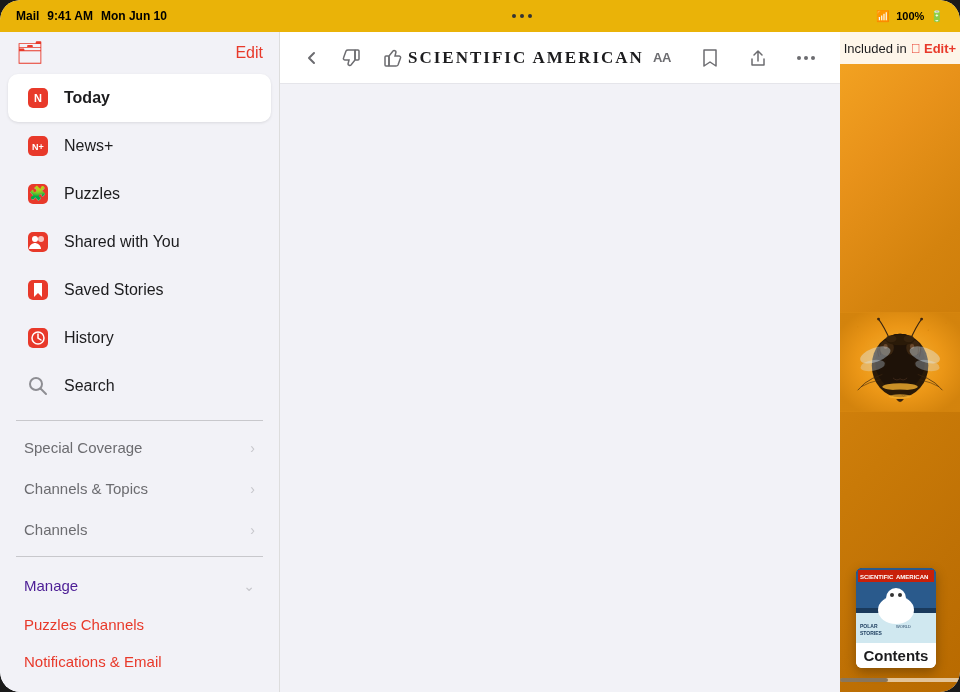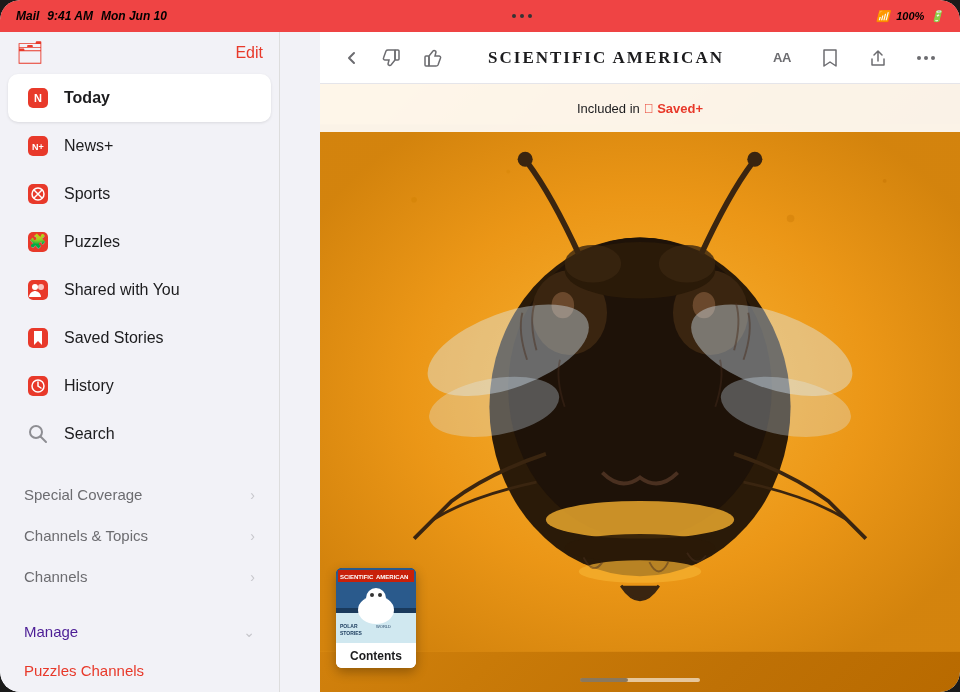--- a/index.html
+++ b/index.html
@@ -16,29 +16,28 @@
       height: 692px;
       background: #f2f2f7;
       border-radius: 20px;
       overflow: hidden;
       display: flex;
       flex-direction: column;
     }
     
     .status-bar {
       height: 32px;
-      background: #ef4444;
+      background: #eab308;
       display: flex;
       align-items: center;
       justify-content: space-between;
       padding: 0 16px;
       font-size: 12px;
       font-weight: 600;
       flex-shrink: 0;
-      font-style: italic;
     }
     .status-left { display: flex; gap: 8px; align-items: center; }
     .status-center { display: flex; gap: 4px; align-items: center; }
     .status-right { display: flex; gap: 6px; align-items: center; font-size: 11px; }
     .dot { width: 4px; height: 4px; background: #333; border-radius: 50%; }
 
     
     .main-layout {
       display: flex;
       flex: 1;
@@ -156,23 +155,21 @@
       font-size: 15px;
       color: #e8392a;
       cursor: pointer;
       font-weight: 400;
     }
 
     
     .content-area {
       flex: 1;
       display: flex;
-      flex-direction: column;
       overflow: hidden;
-      margin-left: 40px;
     }
 
     
     .article-header {
       height: 52px;
       background: white;
       display: flex;
       align-items: center;
       justify-content: space-between;
       padding: 0 16px;
@@ -236,21 +233,21 @@
       bottom: 0;
       display: flex;
       align-items: center;
       justify-content: center;
     }
     .news-plus-banner {
       position: absolute;
       top: 0;
       left: 0;
       right: 0;
-      height: 48px;
+      height: 32px;
       background: rgba(255,255,255,0.9);
       display: flex;
       align-items: center;
       justify-content: center;
       font-size: 13px;
       color: #1c1c1e;
       gap: 4px;
       z-index: 10;
     }
     .news-plus-text { color: #1c1c1e; font-size: 13px; }
@@ -273,21 +270,21 @@
       width: 100%;
       height: 75%;
       background: linear-gradient(180deg, #2a5a8c 0%, #1a3a5c 50%, #0d2035 100%);
       position: relative;
       display: flex;
       align-items: center;
       justify-content: center;
       overflow: hidden;
     }
     .thumbnail-label {
-      font-size: 12px;
+      font-size: 15px;
       font-weight: 600;
       text-align: right;
       padding: 3px;
       color: #1c1c1e;
       background: white;
       height: 25%;
       display: flex;
       align-items: center;
       justify-content: center;
     }
@@ -360,30 +357,20 @@
         <div class="nav-item">
           <div class="nav-icon">
             <svg width="24" height="24" viewBox="0 0 24 24" fill="none">
               <rect x="2" y="2" width="20" height="20" rx="5" fill="#e8392a"></rect>
               <text x="12" y="16" text-anchor="middle" fill="white" font-size="9" font-weight="bold" font-family="sans-serif">N+</text>
             </svg>
           </div>
           <span class="nav-label">News+</span>
         </div>
 
-        <div class="nav-item">
-          <div class="nav-icon">
-            <svg width="24" height="24" viewBox="0 0 24 24" fill="none">
-              <rect x="2" y="2" width="20" height="20" rx="5" fill="#e8392a"></rect>
-              <circle cx="12" cy="12" r="6" fill="none" stroke="white" stroke-width="1.5"></circle>
-              <path d="M8 8 L16 16 M16 8 L8 16" stroke="white" stroke-width="1.5"></path>
-            </svg>
-          </div>
-          <span class="nav-label">Sports</span>
-        </div>
 
         <div class="nav-item">
           <div class="nav-icon">
             <svg width="24" height="24" viewBox="0 0 24 24" fill="none">
               <rect x="2" y="2" width="20" height="20" rx="5" fill="#e8392a"></rect>
               <text x="12" y="16" text-anchor="middle" fill="white" font-size="14">🧩</text>
             </svg>
           </div>
           <span class="nav-label">Puzzles</span>
         </div>
@@ -510,21 +497,21 @@
             </svg>
           </div>
         </div>
       </div>
 
       <div class="article-content">
         <div class="article-image-bg">
 
           <div class="news-plus-banner">
             <span class="news-plus-text">Included in </span>
-            <span class="news-plus-logo" style="color:#e8392a;"> Saved+</span>
+            <span class="news-plus-logo" style="color:#e8392a;"> Edit+</span>
           </div>
 
           <div class="bee-container">
             <svg viewBox="0 0 680 560" width="680" height="560" xmlns="http://www.w3.org/2000/svg">
 
               <rect width="680" height="560" fill="#f0a020"></rect>
               <rect width="680" height="560" fill="url(#goldenGradient)" opacity="0.6"></rect>
               <defs>
                 <radialGradient id="goldenGradient" cx="50%" cy="50%" r="60%">
                   <stop offset="0%" stop-color="#ffc040"></stop>

